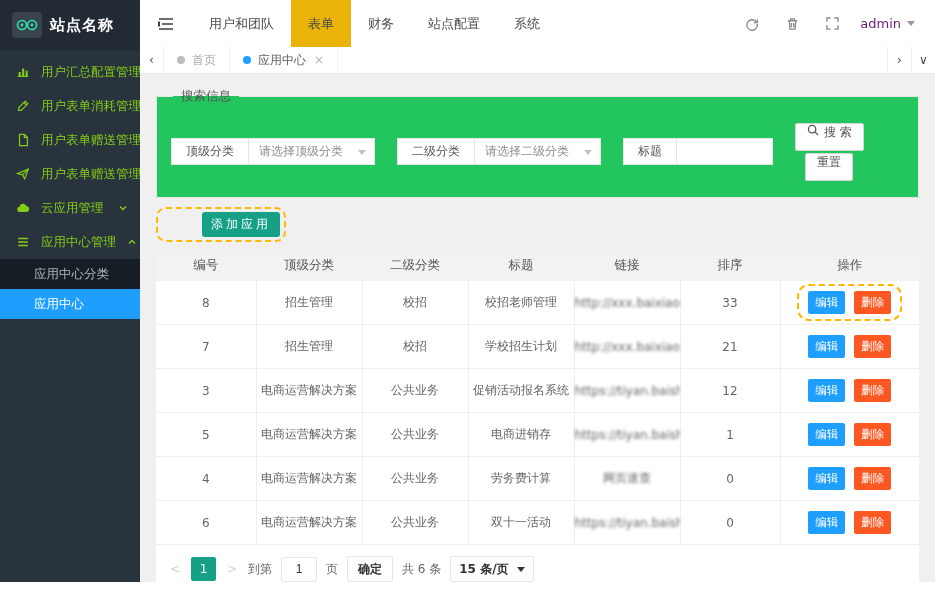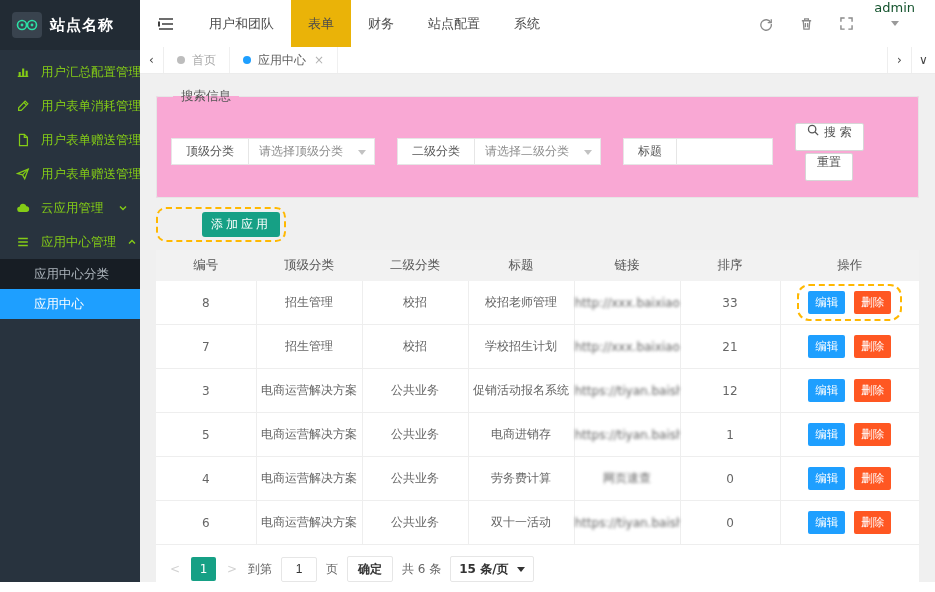--- a/index.html
+++ b/index.html
@@ -20,35 +20,35 @@
   .submenu-item.active { background:#1E9FFF; color:#fff; }
 
   
   .main { flex:1; display:flex; flex-direction:column; min-width:0; }
   .header { height:47px; background:#fff; display:flex; align-items:stretch; flex-shrink:0; }
   .burger { width:52px; display:flex; align-items:center; justify-content:center; color:#3e3e3e; cursor:pointer; }
   .nav-item { display:flex; align-items:center; padding:0 17px; font-size:13px; color:#4c4c4c; cursor:pointer; }
   .nav-item.active { background:#eab308; }
   .header-spacer { flex:1; }
   .h-icon { display:flex; align-items:center; justify-content:center; width:40px; color:#8a8a8a; cursor:pointer; }
-  .user-box { display:flex; align-items:center; gap:6px; padding:0 20px 0 8px; font-size:13px; color:#14532d; cursor:pointer;flex-direction:column; }
+  .user-box { display:flex; align-items:center; gap:6px; padding:0 20px 0 8px; font-size:13px; color:#701a75; cursor:pointer; }
   .caret-down { width:0; height:0; border-left:4px solid transparent; border-right:4px solid transparent; border-top:5px solid #9a9a9a; }
 
   .tabbar { height:27px; background:#fff; display:flex; align-items:stretch; flex-shrink:0; border-bottom:1px solid #ececec; }
   .tab-arrow { width:24px; display:flex; align-items:center; justify-content:center; font-size:12px; color:#444; cursor:pointer; }
   .tab-arrow.bl { border-left:1px solid #eee; }
   .tab-arrow.br { border-right:1px solid #eee; }
   .tab { display:flex; align-items:center; gap:7px; padding:0 13px; border-right:1px solid #f0f0f0; font-size:12px; cursor:pointer; }
   .tab .dot { width:8px; height:8px; border-radius:50%; }
   .tab .tab-close { color:#b3b3b3; font-size:12px; margin-left:1px; }
   .tab-spacer { flex:1; }
 
   
   .content { flex:1; background:#F0F0F0; padding:14px 16px 0; overflow:hidden; }
-  fieldset.search-box { border:1px solid #E6E6E6; border-radius:2px; background:#f9a8d4; padding:10px 14px 16px; }
+  fieldset.search-box { border:1px solid #E6E6E6; border-radius:2px; background:#22c55e; padding:10px 14px 16px; }
   fieldset.search-box legend { font-size:12.5px; color:#555; padding:0 8px; margin-left:2px; }
   .form-row { display:flex; align-items:center; margin-top:6px; }
   .group { display:flex; align-items:stretch; margin-right:22px; }
   .glabel { border:1px solid #E6E6E6; background:#fff; padding:0 14px; height:27px; line-height:25px; font-size:12px; color:#555; white-space:nowrap; }
   .gselect { position:relative; border:1px solid #E6E6E6; margin-left:-1px; background:#fff; width:127px; height:27px; line-height:25px; font-size:12px; color:#8c8c8c; padding:0 20px 0 10px; cursor:pointer; white-space:nowrap; }
   .gselect .sel-caret { position:absolute; right:8px; top:11px; width:0; height:0; border-left:4px solid transparent; border-right:4px solid transparent; border-top:5px solid #c2c2c2; }
   .ginput { border:1px solid #E6E6E6; margin-left:-1px; background:#fff; width:97px; height:27px; font-size:12px; color:#333; padding:0 8px; outline:none; }
   .btn-outline { display:inline-flex; gap:5px; height:28px; border:1px solid #D6D6D6; background:#fff; border-radius:2px; padding:0 11px; font-size:12px; color:#555; cursor:pointer; font-family:inherit; }
   .btn-outline + .btn-outline { margin-left:10px; }
   .right-btns { margin-left:auto; }

